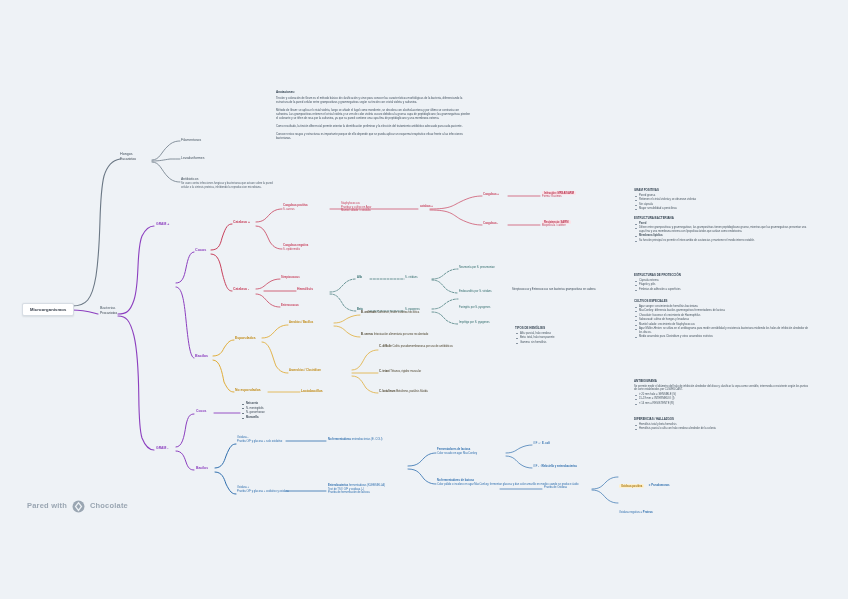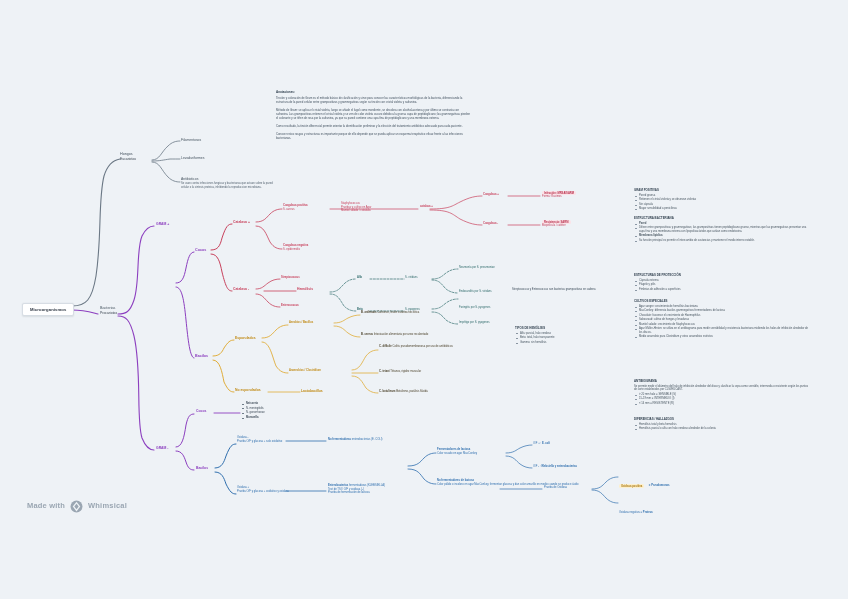--- a/index.html
+++ b/index.html
@@ -396,24 +396,24 @@
 
   <div style="position:absolute;left:634px;top:417px;width:176px;">
     <div class="t-noteh" style="font-size:2.9px;">DIFERENCIAS / HALLAZGOS</div>
     <ul class="dash t-tiny" style="margin-top:1.5px;color:#46545f;">
       <li>Hemólisis total y beta hemolisis</li>
       <li>Hemólisis parcial o alfa con halo verdoso alrededor de la colonia</li>
     </ul>
   </div>
 
   <div id="watermark">
-    <span class="wm-text">Made with</span>
+    <span class="wm-text">Pared with</span>
     <span id="wm-logo">
       <svg width="13" height="13" viewBox="0 0 24 24">
         <circle cx="12" cy="12" r="11" fill="#9aa6b2"></circle>
         <path d="M12 3 L19 12 L12 21 L5 12 Z" fill="#eef2f6"></path>
         <path d="M12 7 L16 12 L12 17 L8 12 Z" fill="#9aa6b2"></path>
       </svg>
     </span>
-    <span class="wm-text">Whimsical</span>
+    <span class="wm-text">Chocolate</span>
   </div>
 
 </div>
 
 </body></html>

